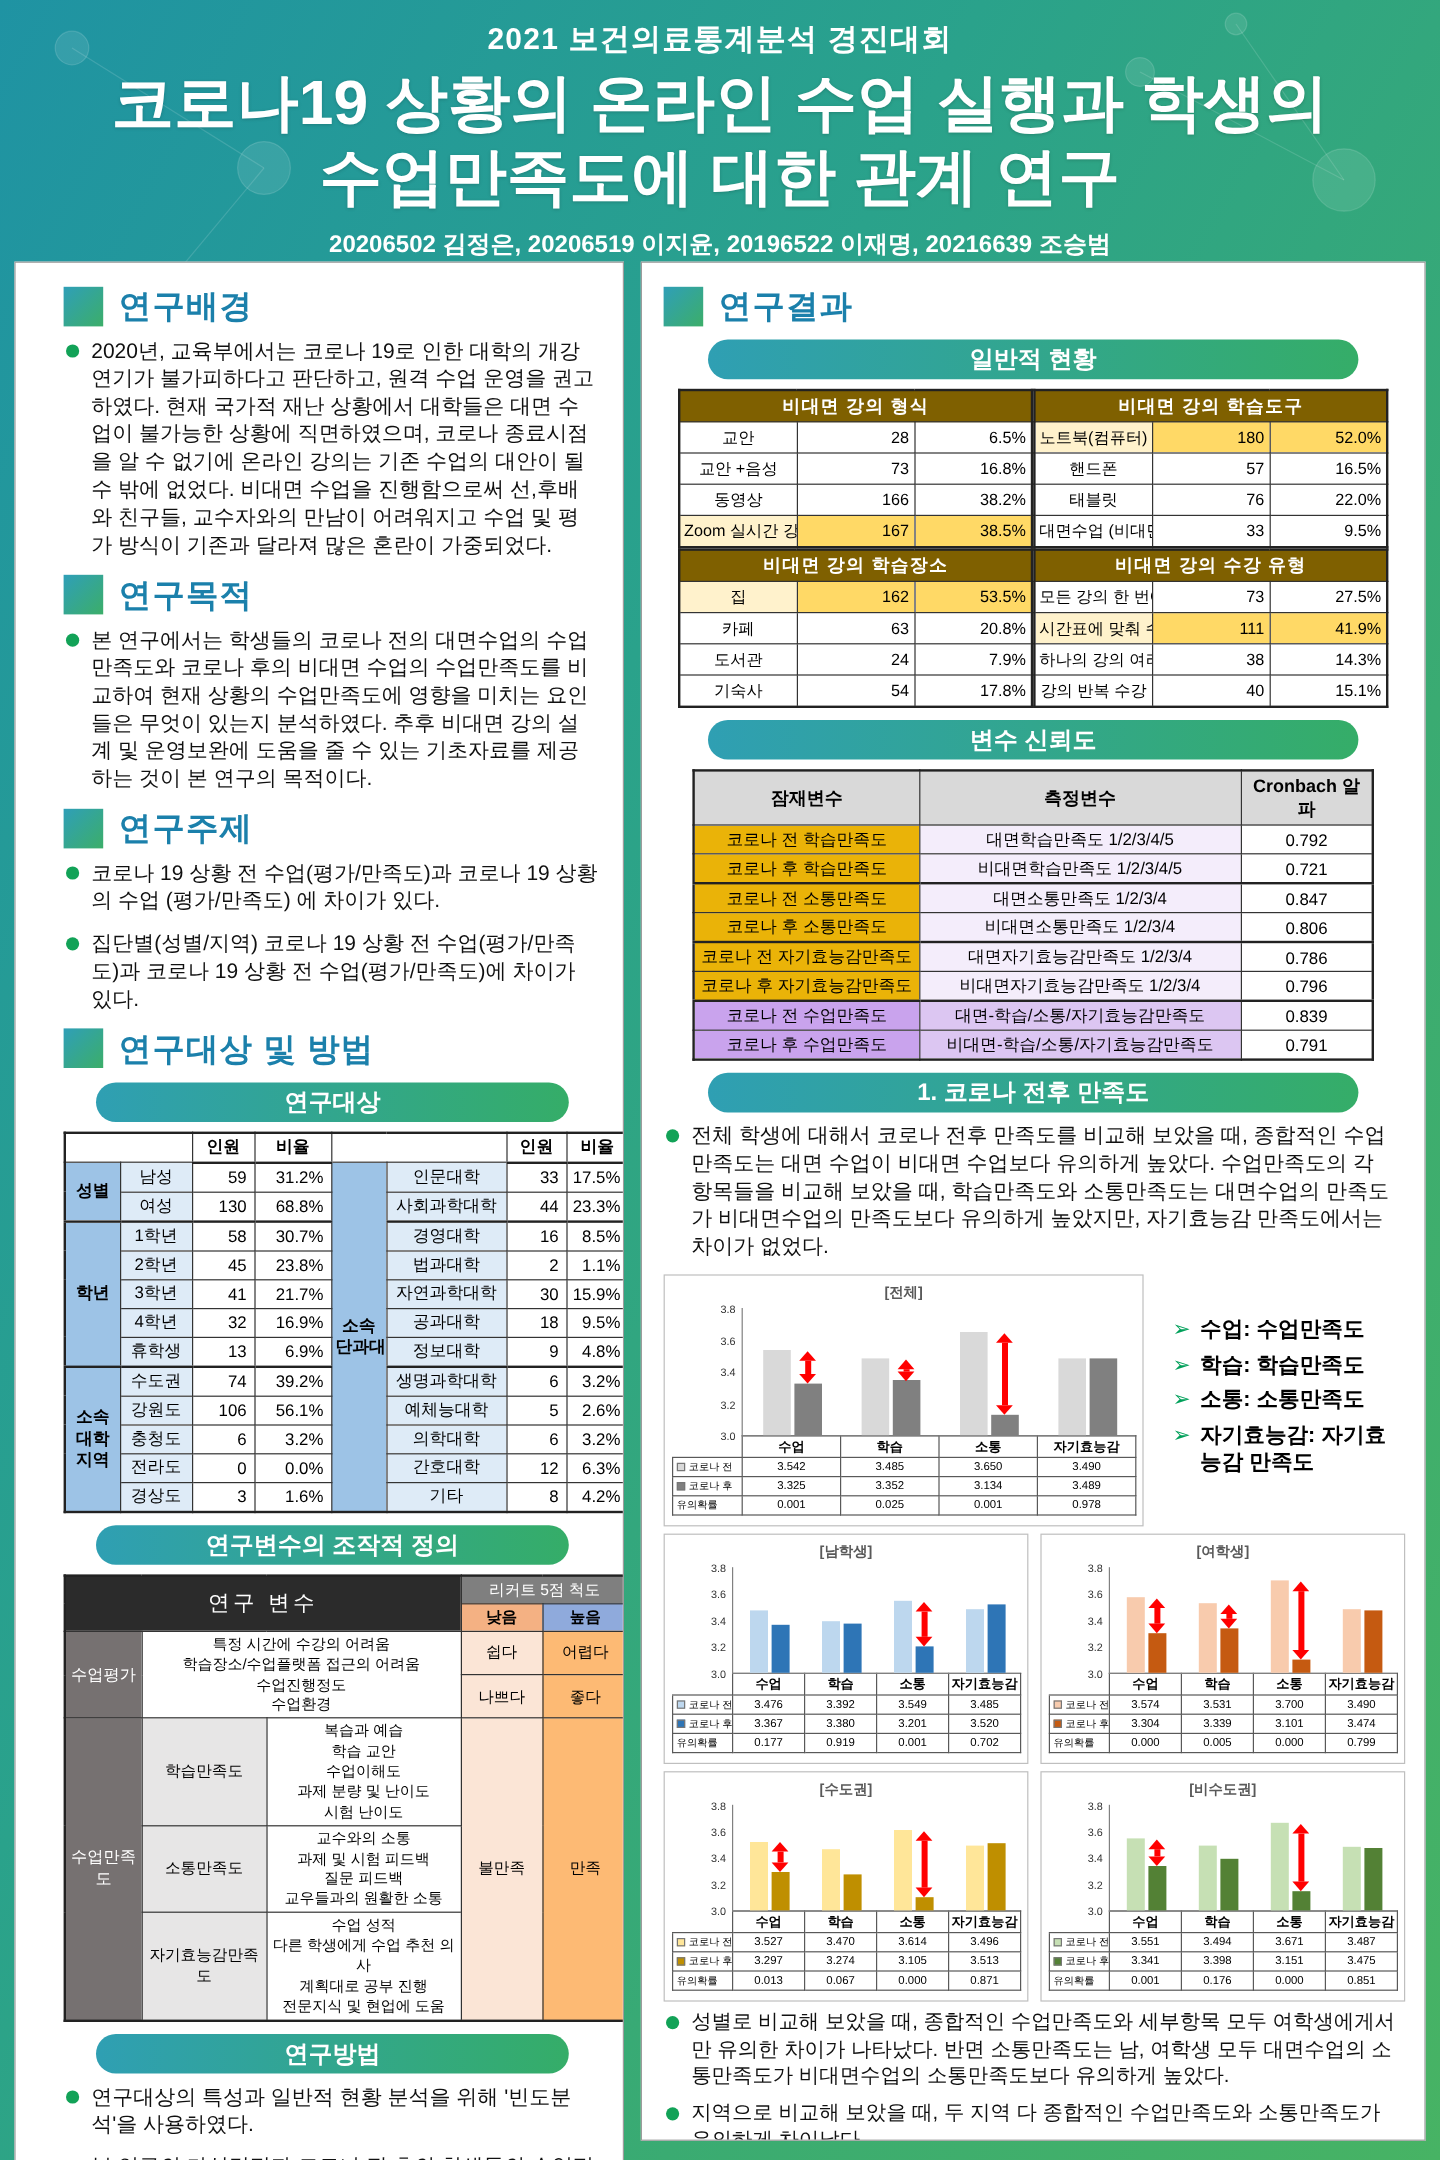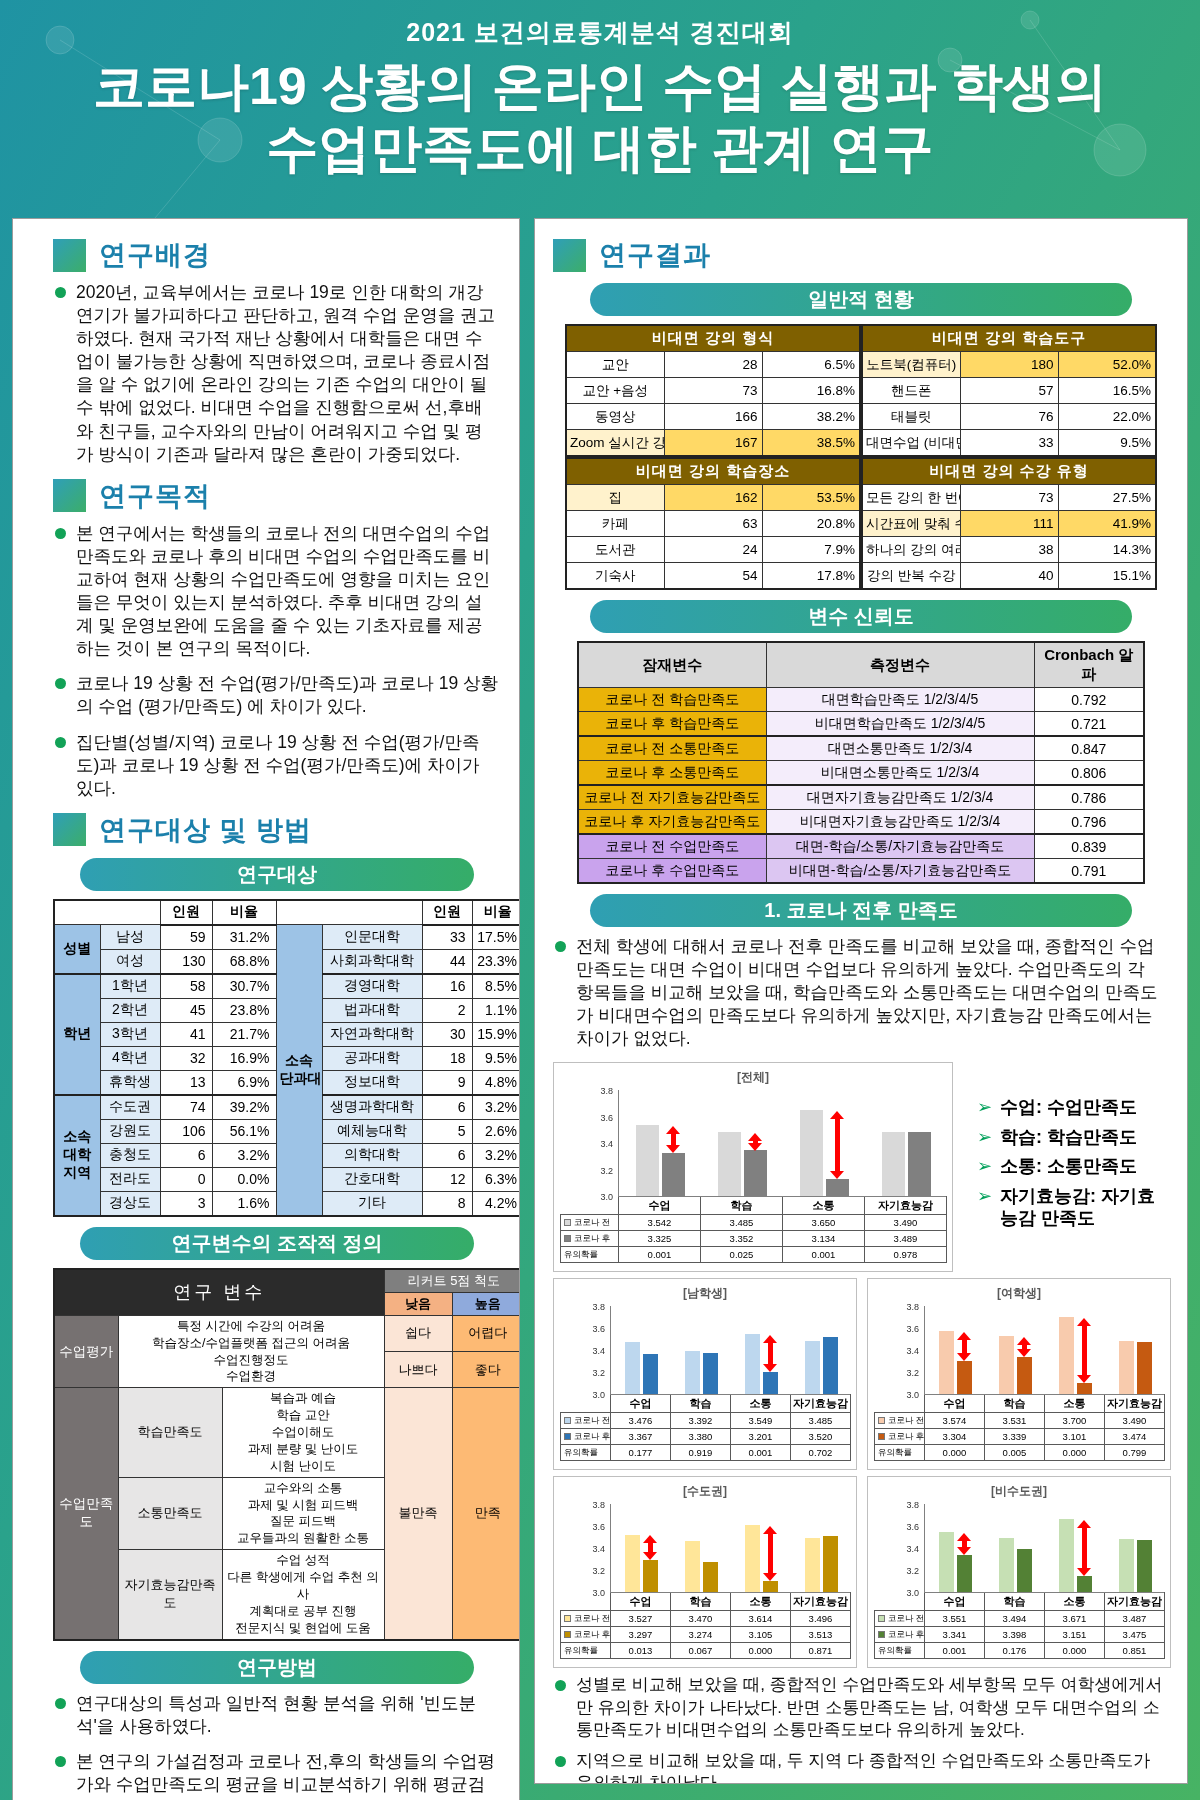--- a/index.html
+++ b/index.html
@@ -117,20 +117,21 @@
         <circle cx="1160" cy="1620" r="12"></circle>
     </g>
   </svg>
 
   <div class="hdr-area">
     <div class="comp">2021 보건의료통계분석 경진대회</div>
     <div class="title">
       <span>코로나19 상황의 온라인 수업 실행과 학생의</span><br>
       <span>수업만족도에 대한 관계 연구</span>
     </div>
+    <div class="authors">20206502 김정은, 20206519 이지윤, 20196522 이재명, 20216639 조승범</div>
   </div>
 
   <div class="panel left">
     <div class="sec-head">
       <div class="sec-sq"></div>
       <div class="sec-title">연구배경</div>
     </div>
     <div class="para">
       <span class="dot"></span>
       <span>2020년, 교육부에서는 코로나 19로 인한 대학의 개강 연기가 불가피하다고 판단하고, 원격 수업 운영을 권고하였다. 현재 국가적 재난 상황에서 대학들은 대면 수업이 불가능한 상황에 직면하였으며, 코로나 종료시점을 알 수 없기에 온라인 강의는 기존 수업의 대안이 될 수 밖에 없었다. 비대면 수업을 진행함으로써 선,후배와 친구들, 교수자와의 만남이 어려워지고 수업 및 평가 방식이 기존과 달라져 많은 혼란이 가중되었다.</span>
@@ -138,20 +139,24 @@
 
     <div class="sec-head">
       <div class="sec-sq"></div>
       <div class="sec-title">연구목적</div>
     </div>
     <div class="para">
       <span class="dot"></span>
       <span>본 연구에서는 학생들의 코로나 전의 대면수업의 수업만족도와 코로나 후의 비대면 수업의 수업만족도를 비교하여 현재 상황의 수업만족도에 영향을 미치는 요인들은 무엇이 있는지 분석하였다. 추후 비대면 강의 설계 및 운영보완에 도움을 줄 수 있는 기초자료를 제공하는 것이 본 연구의 목적이다.</span>
     </div>
 
+    <div class="sec-head">
+      <div class="sec-sq"></div>
+      <div class="sec-title">연구주제</div>
+    </div>
     <div id="topic-bullets">
         <div class="para ">
           <span class="dot"></span>
           <span>코로나 19 상황 전 수업(평가/만족도)과 코로나 19 상황의 수업 (평가/만족도) 에 차이가 있다.</span>
         </div>
         <div class="para ">
           <span class="dot"></span>
           <span>집단별(성별/지역) 코로나 19 상황 전 수업(평가/만족도)과 코로나 19 상황 전 수업(평가/만족도)에 차이가 있다.</span>
         </div>
       </div>

